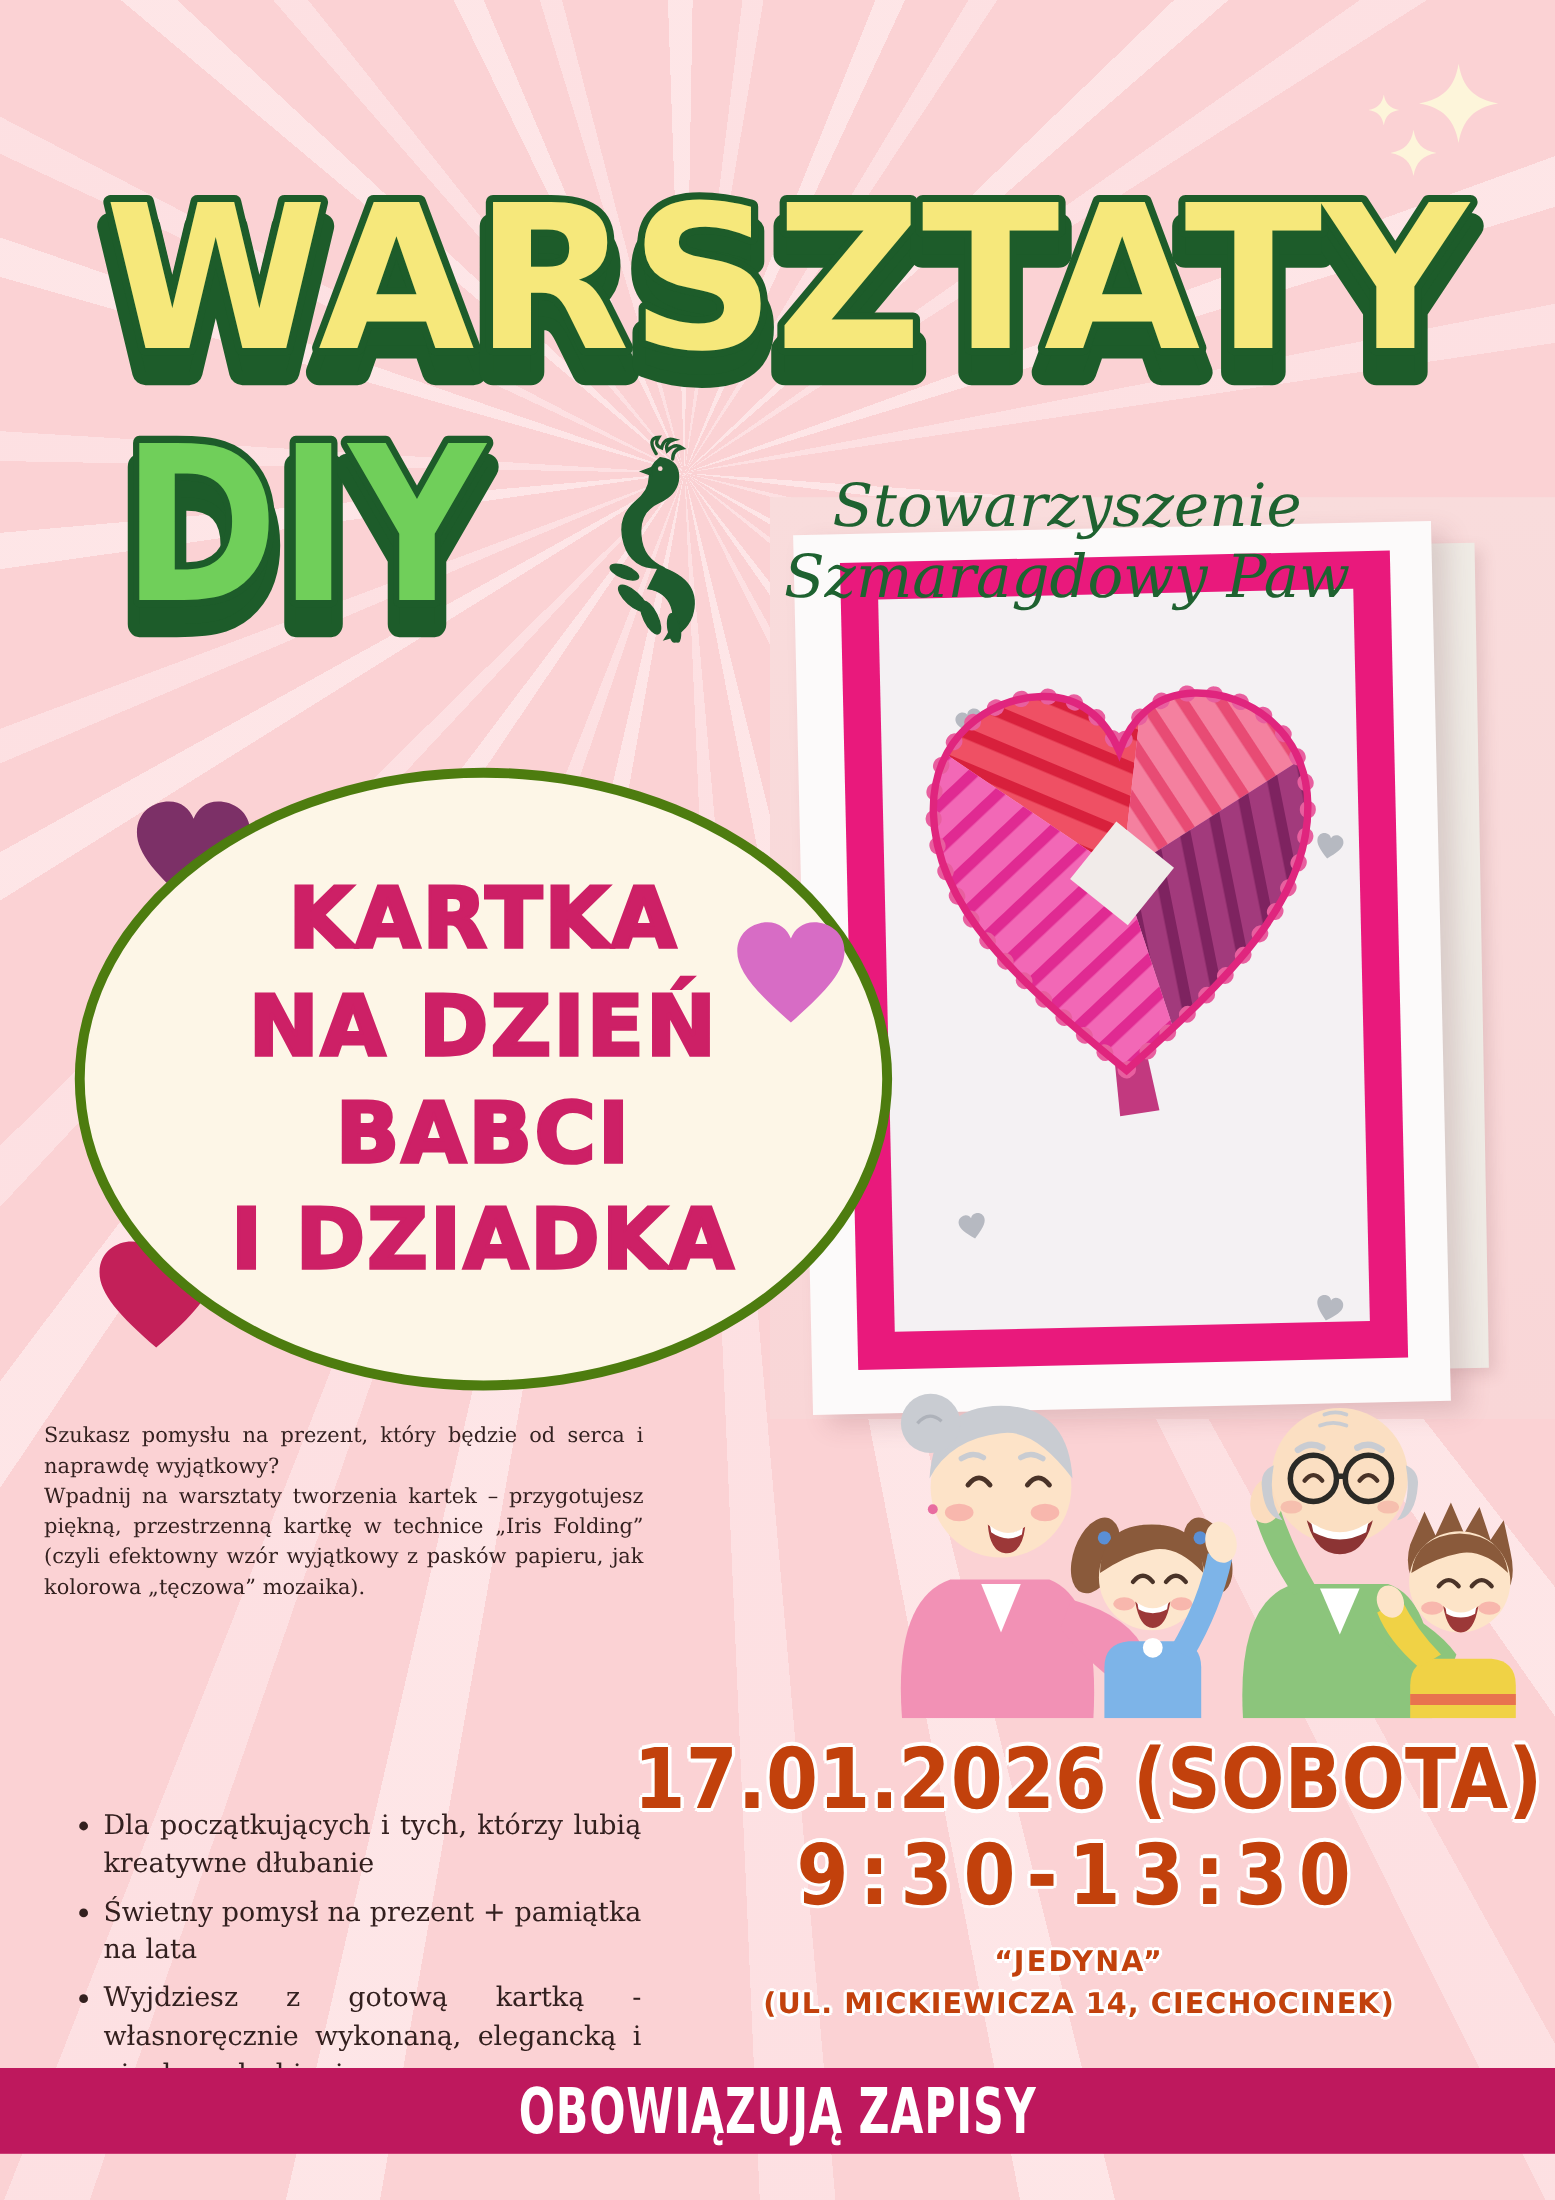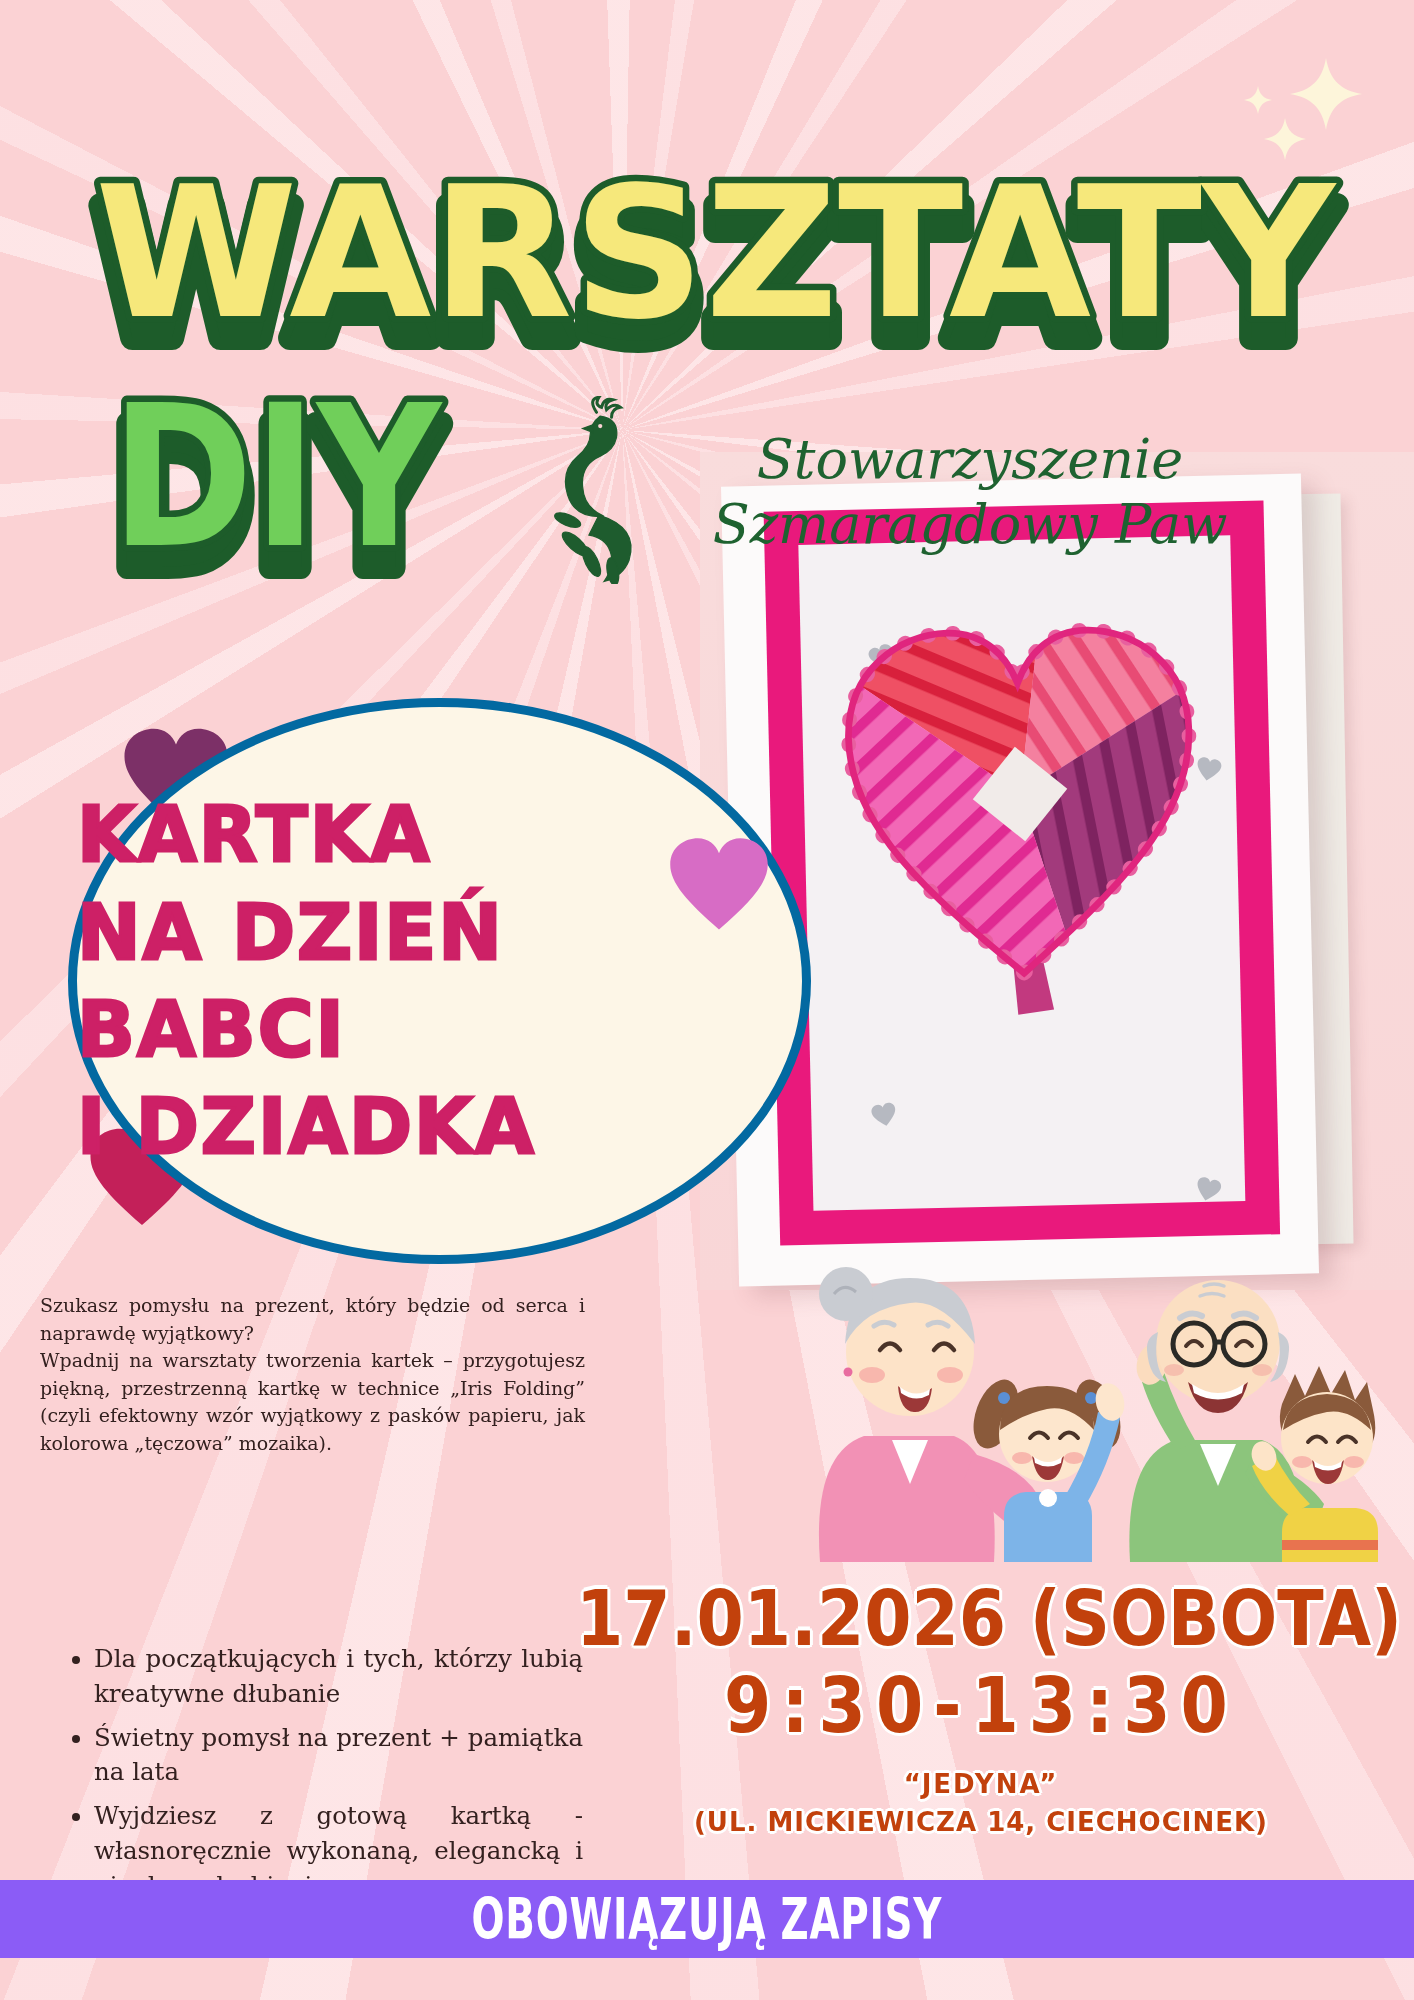--- a/index.html
+++ b/index.html
@@ -37,22 +37,22 @@
   .card-back{
     position:absolute;left:585px;top:42px;width:62px;height:750px;background:#efebe5;
     transform:rotate(-1deg);box-shadow:6px 6px 14px rgba(120,60,70,.15);
   }
   .card-frame{position:absolute;left:42px;top:26px;width:500px;height:734px;background:#e9197c;}
   .card-mat{position:absolute;left:34px;top:34px;width:432px;height:666px;background:#f4f1f3;}
   .mini-heart{position:absolute;width:26px;height:24px;color:#b6b9c1;}
   
   .badge{
     left:68px;top:698px;width:725px;height:548px;background:#fdf6e7;
-    border:9px solid #0369a1;border-radius:50%;z-index:3;
-    display:flex;flex-direction:column;justify-content:center;
+    border:9px solid #4d7c0f;border-radius:50%;z-index:3;
+    display:flex;flex-direction:column;align-items:center;justify-content:center;
   }
   .badge-line{
     font-family:"DejaVu Sans","Liberation Sans",sans-serif;font-weight:bold;
     color:#cd2066;-webkit-text-stroke:3px #cd2066;
     font-size:76px;line-height:1.28;letter-spacing:2px;white-space:nowrap;
   }
   .heart{width:112px;height:104px;}
   .heart-purple{left:120px;top:726px;color:#7c3067;z-index:2;}
   .heart-magenta{left:86px;top:1126px;color:#c32059;z-index:2;}
   .heart-violet{left:666px;top:836px;width:106px;height:98px;color:#d76cc5;z-index:4;}
@@ -75,21 +75,21 @@
   
   .event{left:576px;top:1582px;width:810px;text-align:center;color:#c2410c;z-index:6;
     font-family:"DejaVu Sans","Liberation Sans",sans-serif;font-weight:bold;}
   .outline-white{text-shadow:3px 0 #fff,-3px 0 #fff,0 3px #fff,0 -3px #fff,2px 2px #fff,-2px -2px #fff,2px -2px #fff,-2px 2px #fff;}
   .event-date{font-size:68px;line-height:1.08;display:inline-block;transform:scale(1,1.12);white-space:nowrap;}
   .event-time{font-size:68px;line-height:1.08;letter-spacing:10px;display:inline-block;transform:scale(1,1.12);margin-top:14px;}
   .event-venue{font-size:26px;letter-spacing:2px;margin-top:26px;}
   .event-address{font-size:26px;letter-spacing:1px;margin-top:8px;white-space:nowrap;}
   
   .footer-bar{
-    left:0;top:1880px;width:1414px;height:78px;background:#8b5cf6;z-index:7;
+    left:0;top:1880px;width:1414px;height:78px;background:#be185d;z-index:7;
     display:flex;align-items:center;justify-content:center;
   }
   .footer-text{
     color:#ffffff;font-weight:bold;font-size:54px;letter-spacing:1px;
     display:inline-block;transform:scale(0.72,1.06);white-space:nowrap;
     font-family:"DejaVu Sans","Liberation Sans",sans-serif;
   }
 </style>
 </head>
 <body>

